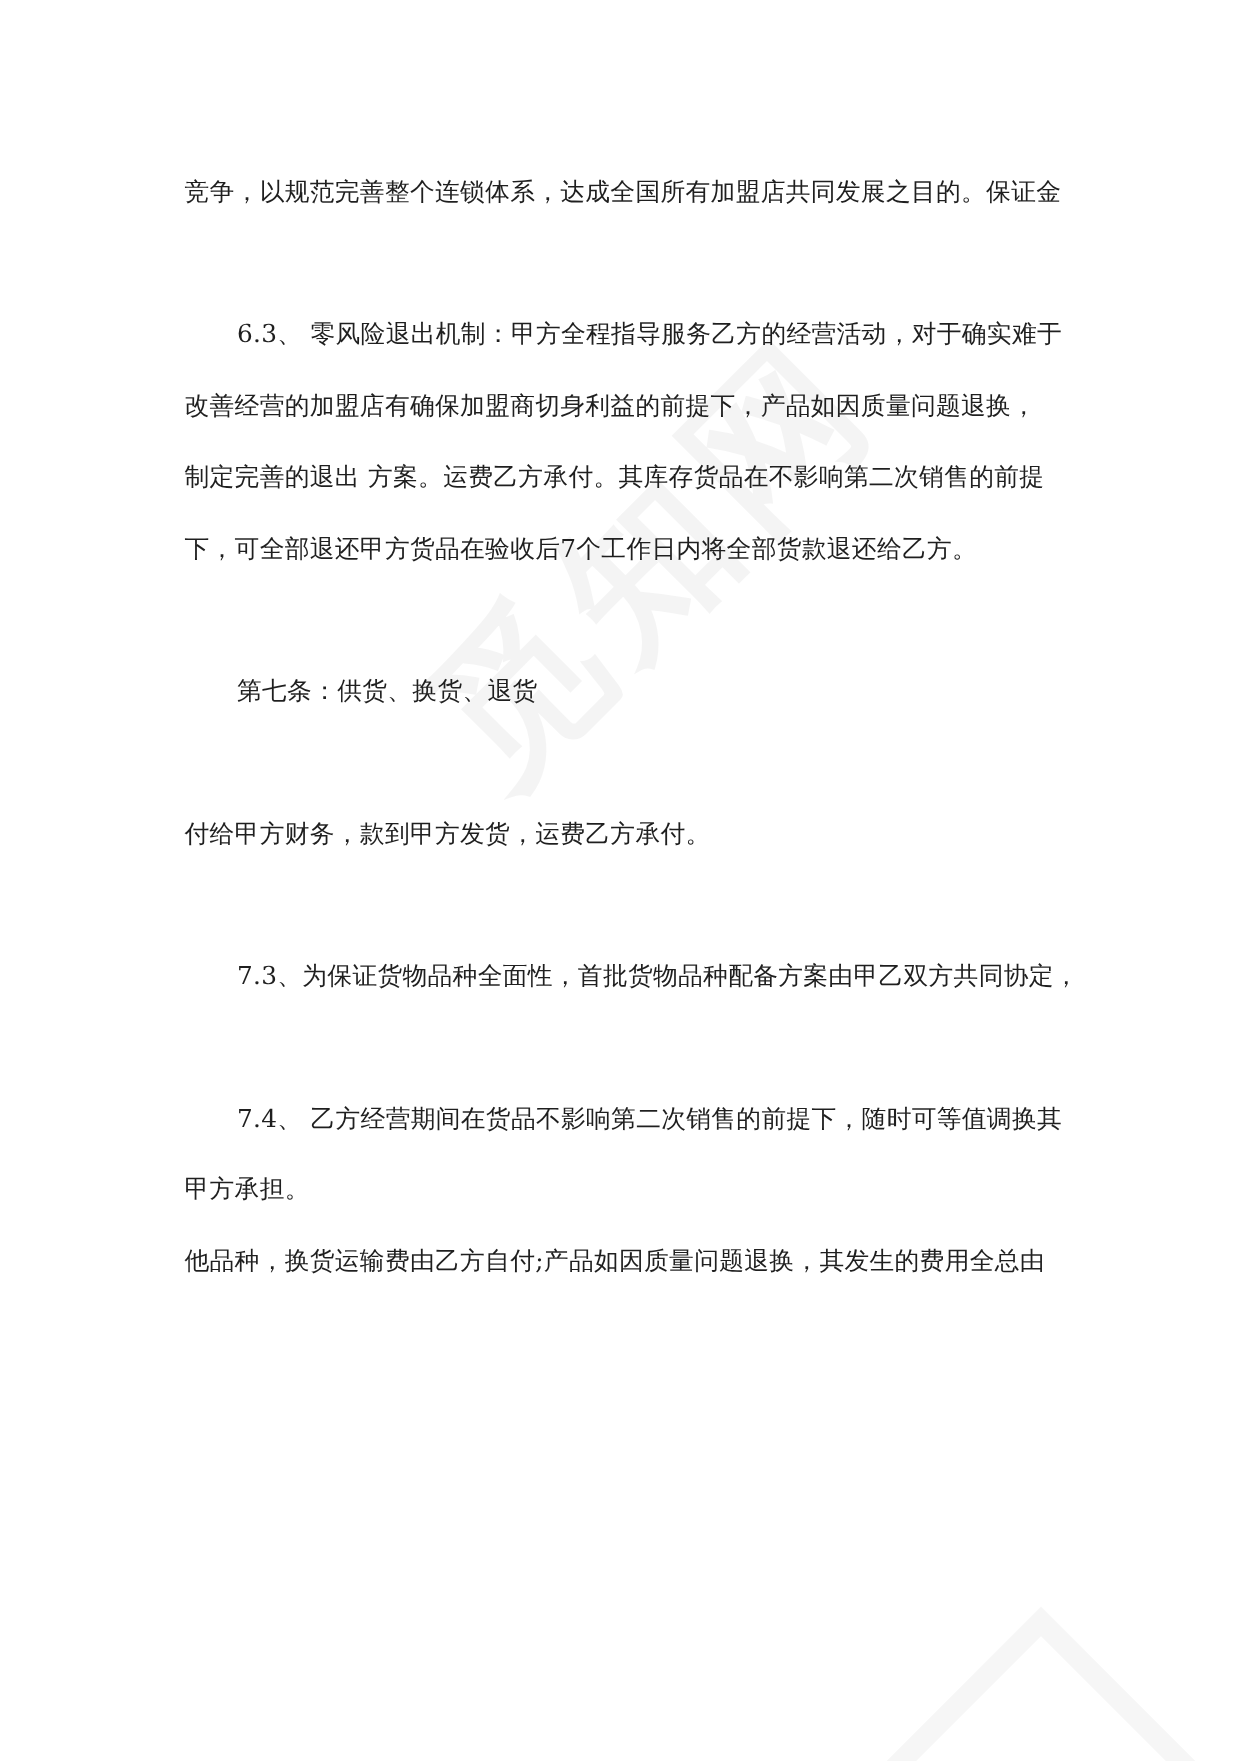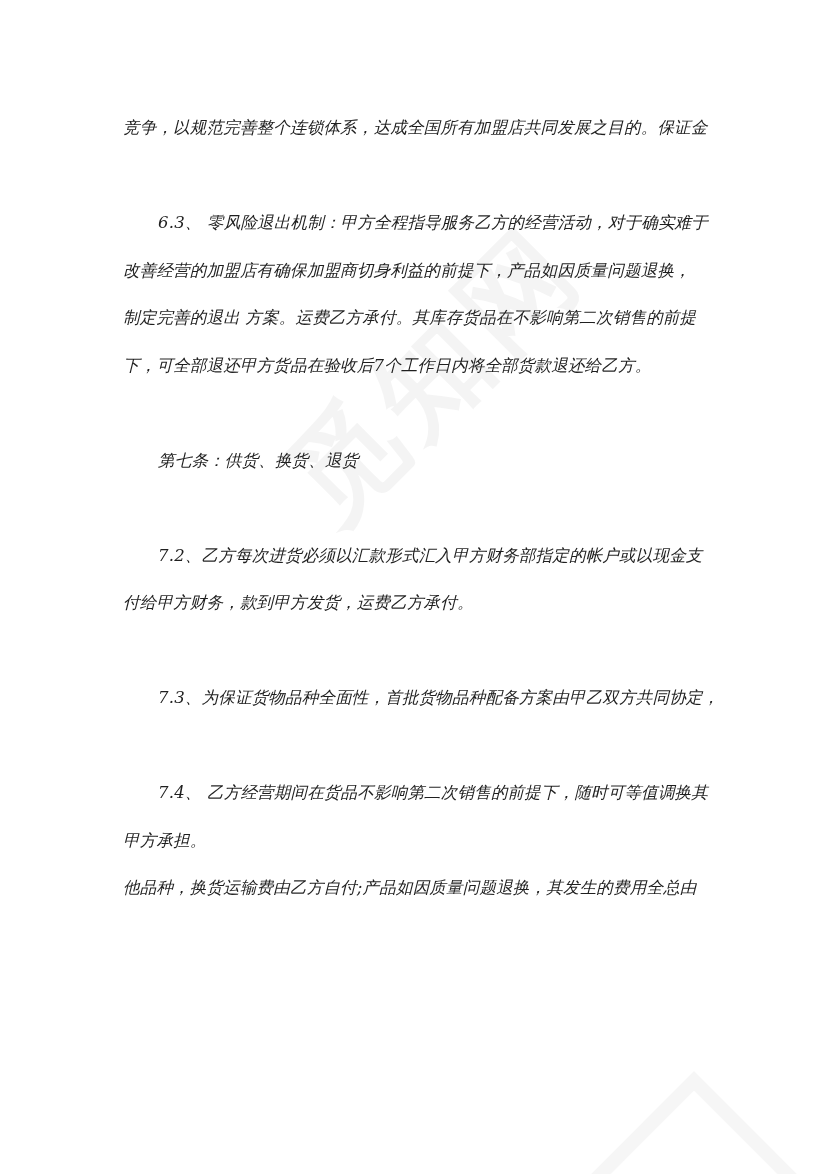--- a/index.html
+++ b/index.html
@@ -8,21 +8,21 @@
       position: absolute; left: 0; top: 0; width: 830px; height: 1174px;
       background: #ffffff;
     }
     .content {
       position: absolute; left: 123px; top: 104px; width: 588px;
       font-family: "DejaVu Serif", "Liberation Serif", serif;
       font-size: 16.5px; color: #1f1f1f;
       line-height: 47.5px;
       letter-spacing: 0.2px;
     }
-    .para { margin: 0 0 47.5px 0; text-align: justify; text-indent: 35px; font-style: italic; }
+    .para { margin: 0 0 47.5px 0; text-align: justify; text-indent: 35px; }
     .para .line { display: block; white-space: nowrap; text-indent: 0; }
     .para .line.first { padding-left: 35px; }
     .para.cont .line.first { padding-left: 0; }
     .watermark {
       position: absolute; pointer-events: none;
       color: rgba(0,0,0,0.045);
       font-family: "DejaVu Sans", sans-serif; font-weight: bold;
       font-size: 110px; letter-spacing: 10px;
       transform: rotate(-45deg);
       white-space: nowrap;
@@ -54,21 +54,20 @@
       <span class="line">制定完善的退出 方案。运费乙方承付。其库存货品在不影响第二次销售的前提</span>
       <span class="line">下，可全部退还甲方货品在验收后7个工作日内将全部货款退还给乙方。</span>
     </div>
 
     <div class="para">
       <span class="line first">第七条：供货、换货、退货</span>
     </div>
 
 
     <div class="para">
-      <span class="line first">7.2、乙方每次进货必须以汇款形式汇入甲方财务部指定的帐户或以现金支</span>
       <span class="line">付给甲方财务，款到甲方发货，运费乙方承付。</span>
     </div>
 
     <div class="para">
       <span class="line first">7.3、为保证货物品种全面性，首批货物品种配备方案由甲乙双方共同协定，</span>
     </div>
 
     <div class="para">
       <span class="line first">7.4、 乙方经营期间在货品不影响第二次销售的前提下，随时可等值调换其</span>
       <span class="line">甲方承担。</span>

